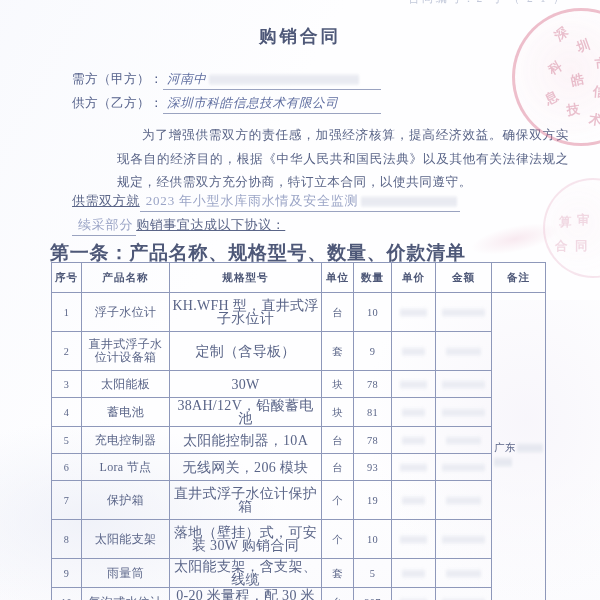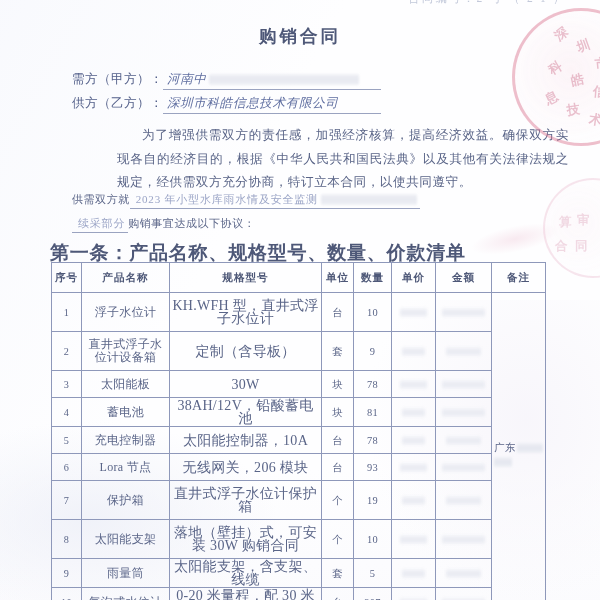--- a/index.html
+++ b/index.html
@@ -111,24 +111,25 @@
     letter-spacing: 0.55px;
     color: #5a6588;
     text-align: justify;
     margin-left: 45px;
   }
 
   
   .subject-line {
     position: absolute;
     left: 72px;
-    font-size: 11px;
+    font-size: 13px;
     letter-spacing: 0.55px;
     white-space: nowrap;
     color: #5a6588;
+    text-decoration: underline;
   }
   .sl-1 { top: 192px; }
   .sl-2 { top: 216px; }
   .fill {
     display: inline-block;
     border-bottom: 1px solid #9aa3c0;
     padding: 0 3px 1px 6px;
     color: #7a86ad;
     letter-spacing: 0.8px;
   }

